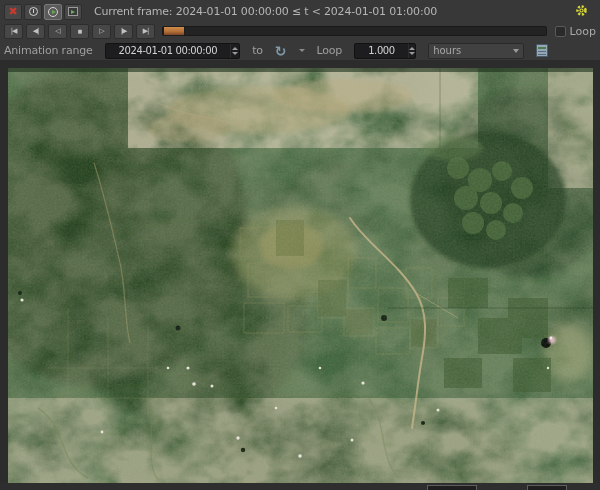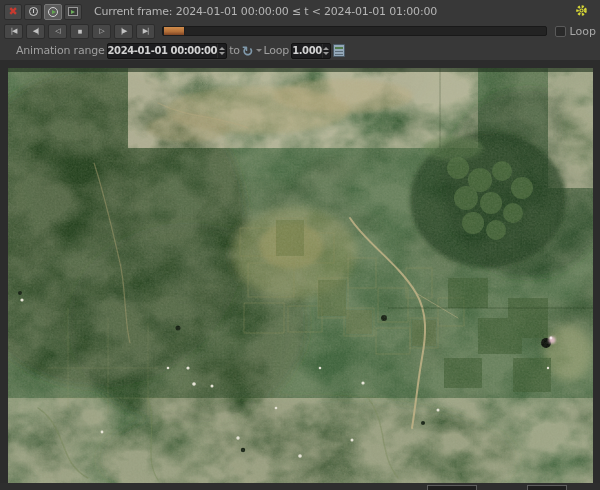--- a/index.html
+++ b/index.html
@@ -7,21 +7,21 @@
   body {
     background:#303030;
     font-family:"DejaVu Sans","Liberation Sans",sans-serif;
     font-size:11px; color:#b8b8b8;
     position:relative;
   }
   .panel { position:absolute; top:0; left:0; width:600px; height:60px; background:#383838; }
   .row { display:flex; align-items:center; }
   .row1 { height:21px; padding:2px 4px 0 4px; }
   .row2 { height:20px; padding:0 4px; }
-  .row3 { height:19px; padding:0 4px; gap:2px;margin-left:12px; }
+  .row3 { height:19px; padding:0 4px; gap:12px; }
 
   .tbtn {
     width:18px; height:16px; margin-right:2px;
     background:#474747; border:1px solid #2d2d2d; border-radius:2px;
     display:flex; align-items:center; justify-content:center;
     font-size:9px; color:#c6c6c6; cursor:pointer; flex:0 0 auto;
   }
   .tbtn.active { background:#5b5b5b; border-color:#787878; }
   .x-icon { color:#c63b30; font-size:11px; font-weight:bold; line-height:1; }
   .clock-circle { width:9px; height:9px; border:1.5px solid #cfcfcf; border-radius:50%; position:relative; }
@@ -48,21 +48,21 @@
     border:1px solid #1d1d1d; border-radius:1px; cursor:grab;
   }
   .checkbox { width:11px; height:11px; background:#2a2a2a; border:1px solid #5a5a5a; border-radius:2px; margin-right:4px; flex:0 0 auto; cursor:pointer; }
   .loop-label { color:#a8a8a8; margin-right:0; }
 
   .lbl { color:#9f9f9f; white-space:nowrap; letter-spacing:-0.2px; }
   .dtbox {
     height:16px; background:#1d1d1f; border:1px solid #121212; border-radius:2px;
     color:#d2d2d2; display:flex; align-items:center; flex:0 0 auto;
   }
-  .dtbox .val { padding:0 0; font-size:10px; letter-spacing:-0.4px; white-space:nowrap;font-weight:bold; }
+  .dtbox .val { padding:0 13px; font-size:10px; letter-spacing:-0.4px; white-space:nowrap; }
   .spin { width:9px; height:14px; display:flex; flex-direction:column; align-items:center; justify-content:center; gap:2px; border-left:1px solid #2c2c2c; }
   .spin i { display:block; width:0; height:0; }
   .spin .up { border-left:3px solid transparent; border-right:3px solid transparent; border-bottom:3.5px solid #9a9a9a; }
   .spin .dn { border-left:3px solid transparent; border-right:3px solid transparent; border-top:3.5px solid #9a9a9a; }
   .refresh { color:#7f98aa; font-size:14px; font-weight:bold; line-height:1; cursor:pointer; flex:0 0 auto; }
   .mini-caret { width:0;height:0;border-left:3px solid transparent;border-right:3px solid transparent;border-top:3.5px solid #8a8a8a; flex:0 0 auto; cursor:pointer;}
   .combo {
     width:96px; height:16px; background:#414141; border:1px solid #2a2a2a; border-radius:2px;
     color:#a6a6a6; display:flex; align-items:center; justify-content:space-between;
     padding:0 4px; font-size:10px; cursor:pointer; flex:0 0 auto;
@@ -128,26 +128,30 @@
       <span class="val">2024-01-01 00:00:00</span>
       <span class="spin">
           <i class="up"></i>
           <i class="dn"></i>
         </span>
     </div>
     <span class="lbl">to</span>
     <span class="refresh">↻</span>
     <span class="mini-caret"></span>
     <span class="lbl">Loop</span>
-    <div class="dtbox" style="width:40px; justify-content:space-between">
+    <div class="dtbox" style="width:62px; justify-content:space-between">
       <span class="val">1.000</span>
       <span class="spin">
           <i class="up"></i>
           <i class="dn"></i>
         </span>
+    </div>
+    <div class="combo">
+      <span>hours</span>
+      <span class="arrow"></span>
     </div>
     <span class="cal-icon"></span>
   </div>
 </div>
 
 <div class="map-frame">
   <div class="map">
     <svg width="585" height="415" viewBox="0 0 585 415">
       <defs>
         <filter id="mottle" x="0" y="0" width="100%" height="100%">

